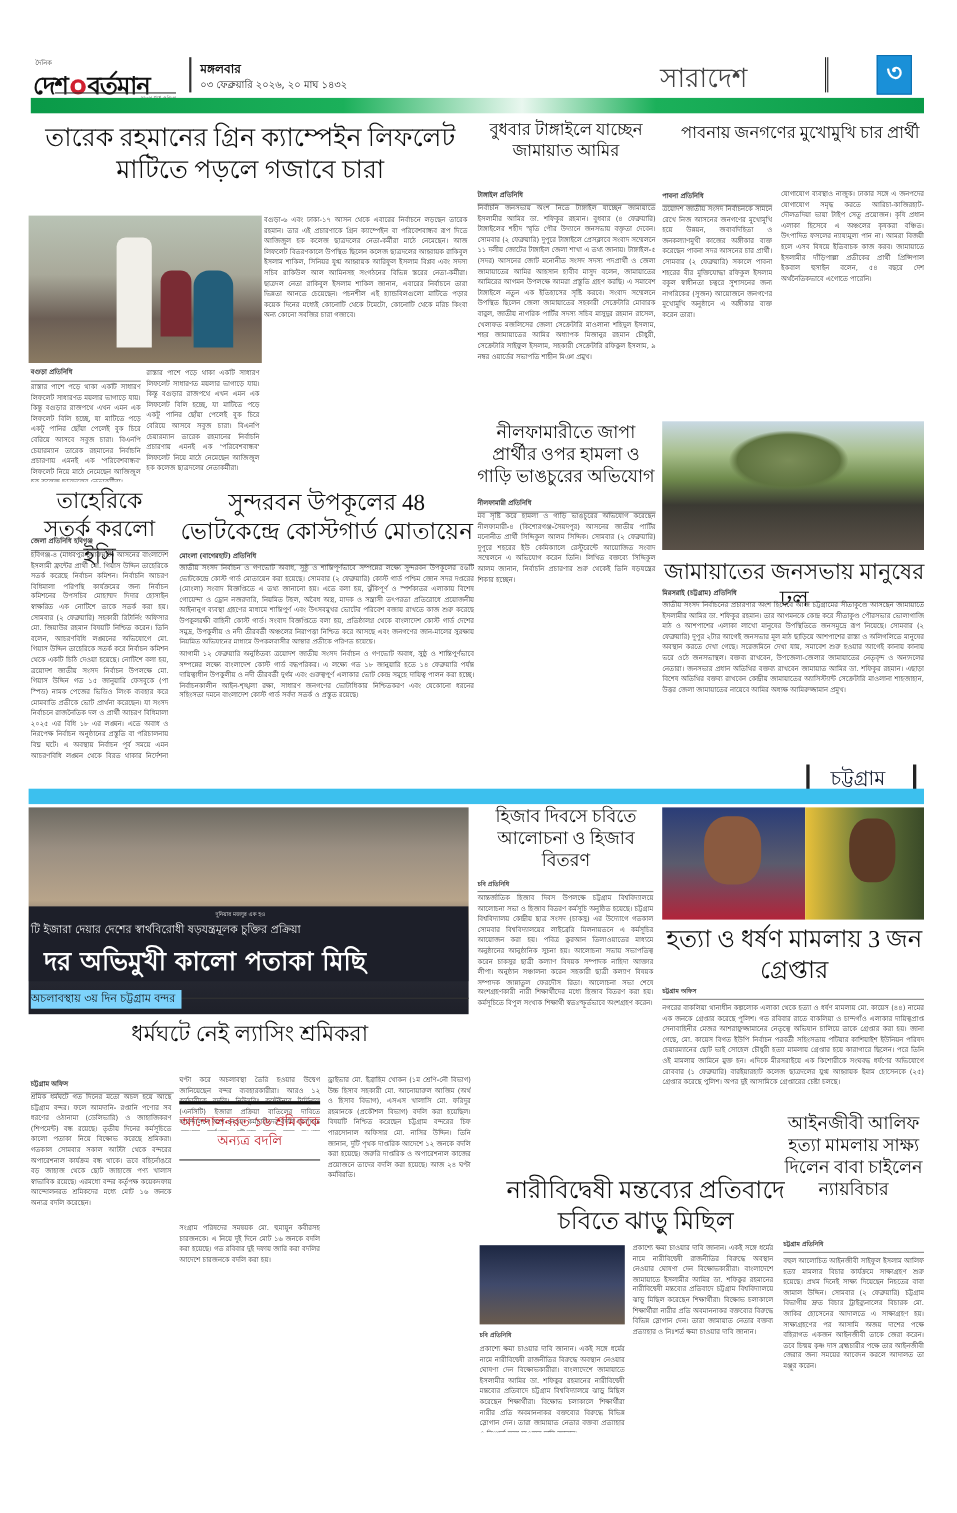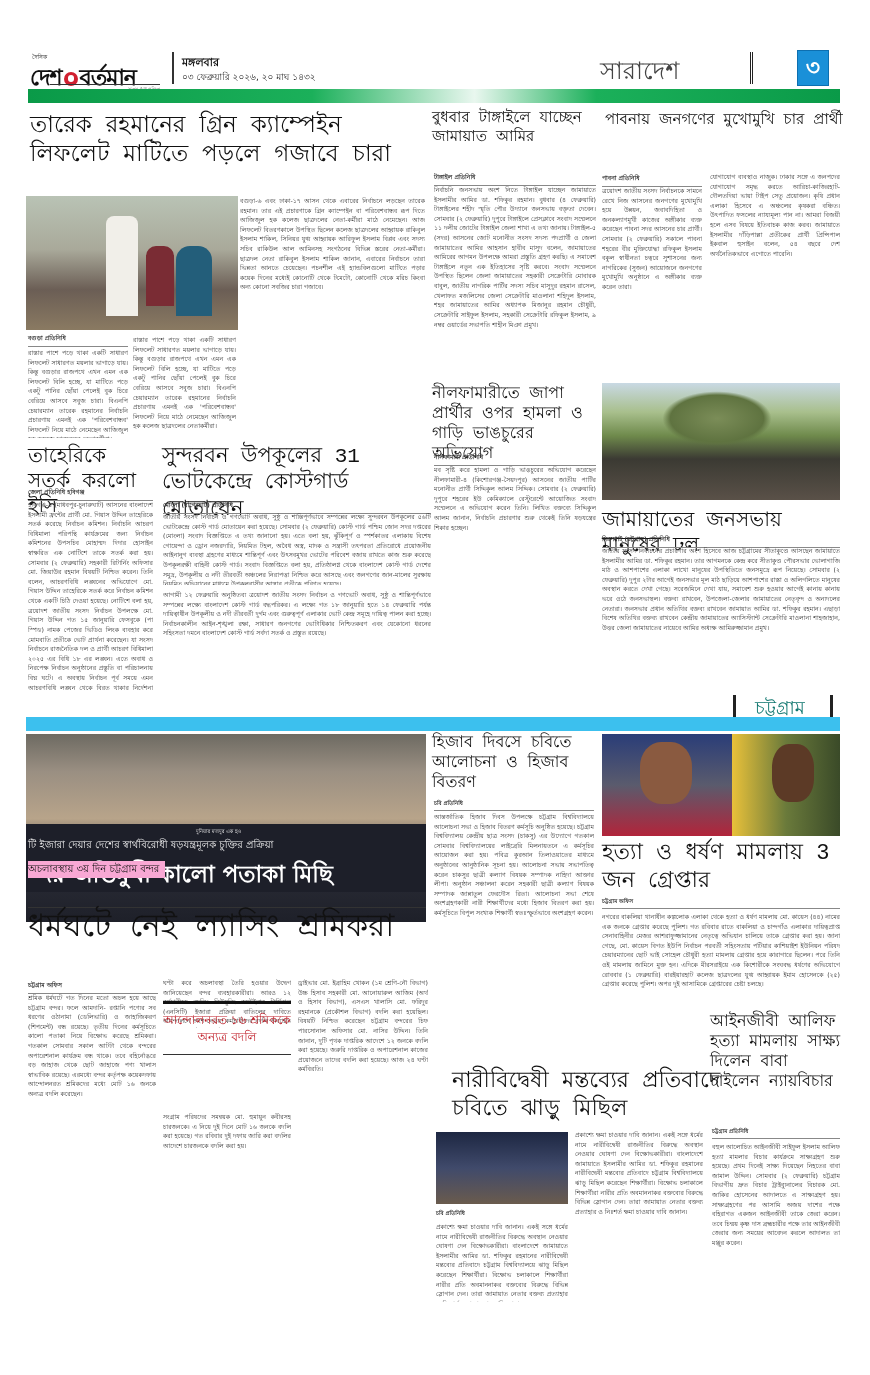--- a/index.html
+++ b/index.html
@@ -11,28 +11,28 @@
 .logo .dot{display:inline-block;width:14px;height:14px;border-radius:50%;background:#d02030;vertical-align:middle;margin:0 2px;position:relative}
 .logo .dot:after{content:"";position:absolute;left:4px;top:3px;width:6px;height:7px;background:#fff;border-radius:3px}
 .logo .tag{position:absolute;left:20px;top:32px;font-size:4px;color:#444;border-top:1px solid #333;width:110px;text-align:right;padding-top:1px}
 .hdr-sep{left:172px;top:52px;width:2px;height:32px;background:#333}
 .hdr-day{left:182px;top:54px;font-size:11px;font-weight:bold;color:#111}
 .hdr-date{left:182px;top:70px;font-size:9px;color:#222}
 .section{left:600px;top:52px;font-size:24px;color:#444}
 .sec-sep{left:750px;top:52px;width:3px;height:32px;border-left:1px solid #222;border-right:1px solid #222}
 .pagebox{left:797px;top:50px;width:32px;height:36px;background:#1a90d8;color:#fff;font-size:22px;font-weight:bold;text-align:center;line-height:34px;border:1px solid #0d6fb0}
 .greenbar{left:28px;top:89px;width:812px;height:14px;background:linear-gradient(90deg,#0a9a48 0%,#1bb05a 35%,#e9f7ef 55%,#1bb05a 70%,#0a9a48 100%)}
-.headline{font-family:Liberation Mono, monospace;color:#111;line-height:1.25}
+.headline{font-family:Liberation Serif, serif;color:#111;text-align:center;line-height:1.25}
 .byline{font-size:7px;color:#333;border-bottom:1px solid #888;padding-bottom:2px;font-weight:bold}
 .body{font-size:6.2px;line-height:1.55;color:#333;text-align:justify}
 .photo{background:#888;overflow:hidden}
 .bluebar{background:#3cc0ee;height:14px}
 .subhead{font-size:10px;color:#111}
 .redbox{border-top:3px solid #111;border-bottom:1px solid #333;text-align:center;color:#c0202a;font-size:12px;padding:8px 0;line-height:1.4}
-.cat-label{font-size:18px;color:#0f766e}
+.cat-label{font-size:18px;color:#0f172a}
 .vline{width:3px;background:#222}
 </style>
 </head>
 <body>
 
 <div class="abs logo">
   <span class="small">দৈনিক</span>
   <span class="big"><span>দেশ</span><span class="dot"></span><span>বর্তমান</span></span>
   <span class="tag">সত্যের পথে অবিচল</span>
 </div>
@@ -52,21 +52,21 @@
 </div>
 <div class="abs byline" style="left:28px;top:333px;width:100px;font-size:6px">বগুড়া প্রতিনিধি</div>
 <div class="abs body" style="left:28px;top:348px;width:100px;height:90px;overflow:hidden">রাস্তার পাশে পড়ে থাকা একটি সাধারণ লিফলেট সাধারণত ময়লার ভাগাড়ে যায়। কিন্তু বগুড়ার রাজপথে এখন এমন এক লিফলেট বিলি হচ্ছে, যা মাটিতে পড়ে একটু পানির ছোঁয়া পেলেই বুক চিরে বেরিয়ে আসবে সবুজ চারা। বিএনপি চেয়ারম্যান তারেক রহমানের নির্বাচনি প্রচারণায় এমনই এক 'পরিবেশবান্ধব' লিফলেট নিয়ে মাঠে নেমেছেন আজিজুল হক কলেজ ছাত্রদলের নেতাকর্মীরা।</div>
 <div class="abs body" style="left:133px;top:335px;width:103px;height:103px;overflow:hidden">রাস্তার পাশে পড়ে থাকা একটি সাধারণ লিফলেট সাধারণত ময়লার ভাগাড়ে যায়। কিন্তু বগুড়ার রাজপথে এখন এমন এক লিফলেট বিলি হচ্ছে, যা মাটিতে পড়ে একটু পানির ছোঁয়া পেলেই বুক চিরে বেরিয়ে আসবে সবুজ চারা। বিএনপি চেয়ারম্যান তারেক রহমানের নির্বাচনি প্রচারণায় এমনই এক 'পরিবেশবান্ধব' লিফলেট নিয়ে মাঠে নেমেছেন আজিজুল হক কলেজ ছাত্রদলের নেতাকর্মীরা।</div>
 <div class="abs body" style="left:240px;top:196px;width:185px;height:245px;overflow:hidden">বগুড়া-৬ এবং ঢাকা-১৭ আসন থেকে এবারের নির্বাচনে লড়ছেন তারেক রহমান। তার এই প্রচারণাকে গ্রিন ক্যাম্পেইন বা পরিবেশবান্ধব রূপ দিতে আজিজুল হক কলেজ ছাত্রদলের নেতা-কর্মীরা মাঠে নেমেছেন। আজ লিফলেট বিতরণকালে উপস্থিত ছিলেন কলেজ ছাত্রদলের আহ্বায়ক রাকিবুল ইসলাম শাকিল, সিনিয়র যুগ্ম আহ্বায়ক আরিফুল ইসলাম বিপ্লব এবং সদস্য সচিব রাকিউল আল আমিনসহ সংগঠনের বিভিন্ন স্তরের নেতা-কর্মীরা। ছাত্রদল নেতা রাকিবুল ইসলাম শাকিল জানান, এবারের নির্বাচনে তারা ভিন্নতা আনতে চেয়েছেন। পচনশীল এই হ্যান্ডবিলগুলো মাটিতে পড়ার কয়েক দিনের মধ্যেই কোনোটি থেকে টমেটো, কোনোটি থেকে মরিচ কিংবা অন্য কোনো সবজির চারা গজাবে।</div>
 
 <div class="abs headline" style="left:28px;top:444px;width:125px;font-size:20px">তাহেরিকে সতর্ক করলো ইসি</div>
 <div class="abs byline" style="left:28px;top:487px;width:125px;font-size:6px">জেলা প্রতিনিধি হবিগঞ্জ</div>
 <div class="abs body" style="left:28px;top:500px;width:125px;height:190px;overflow:hidden">হবিগঞ্জ-৪ (মাধবপুর-চুনারুঘাট) আসনের বাংলাদেশ ইসলামী ফ্রন্টের প্রার্থী মো. গিয়াস উদ্দিন তাহেরিকে সতর্ক করেছে নির্বাচন কমিশন। নির্বাচনি আচরণ বিধিমালা পরিপন্থি কার্যক্রমের জন্য নির্বাচন কমিশনের উপসচিব মোহাম্মদ দিদার হোসাইন স্বাক্ষরিত এক নোটিশে তাকে সতর্ক করা হয়। সোমবার (২ ফেব্রুয়ারি) সহকারী রিটার্নিং অফিসার মো. জিয়াউর রহমান বিষয়টি নিশ্চিত করেন। তিনি বলেন, আচরণবিধি লঙ্ঘনের অভিযোগে মো. গিয়াস উদ্দিন তাহেরিকে সতর্ক করে নির্বাচন কমিশন থেকে একটি চিঠি দেওয়া হয়েছে। নোটিশে বলা হয়, ত্রয়োদশ জাতীয় সংসদ নির্বাচন উপলক্ষে মো. গিয়াস উদ্দিন গত ১৫ জানুয়ারি ফেসবুকে (পা স্পিড) নামক পেজের ভিডিও লিংক ব্যবহার করে মোমবাতি প্রতীকে ভোট প্রার্থনা করেছেন। যা সংসদ নির্বাচনে রাজনৈতিক দল ও প্রার্থী আচরণ বিধিমালা ২০২৫ এর বিধি ১৮ এর লঙ্ঘন। এতে অবাধ ও নিরপেক্ষ নির্বাচন অনুষ্ঠানের প্রস্তুতি বা পরিচালনায় বিঘ্ন ঘটে। এ অবস্থায় নির্বাচন পূর্ব সময়ে এমন আচরণবিধি লঙ্ঘন থেকে বিরত থাকার নির্দেশনা দেওয়া হচ্ছে।</div>
 
-<div class="abs headline" style="left:162px;top:444px;width:270px;font-size:21px">সুন্দরবন উপকূলের 31 ভোটকেন্দ্রে কোস্টগার্ড মোতায়েন</div>
+<div class="abs headline" style="left:162px;top:444px;width:270px;font-size:21px">সুন্দরবন উপকূলের 48 ভোটকেন্দ্রে কোস্টগার্ড মোতায়েন</div>
 <div class="abs byline" style="left:163px;top:500px;width:268px;font-size:6px">মোংলা (বাগেরহাট) প্রতিনিধি</div>
 <div class="abs body" style="left:163px;top:512px;width:268px;height:73px;overflow:hidden">জাতীয় সংসদ নির্বাচন ও গণভোট অবাধ, সুষ্ঠু ও শান্তিপূর্ণভাবে সম্পন্নের লক্ষ্যে সুন্দরবন উপকূলের ৫৬টি ভোটকেন্দ্রে কোস্ট গার্ড মোতায়েন করা হয়েছে। সোমবার (২ ফেব্রুয়ারি) কোস্ট গার্ড পশ্চিম জোন সদর দপ্তরের (মোংলা) সংবাদ বিজ্ঞপ্তিতে এ তথ্য জানানো হয়। এতে বলা হয়, ঝুঁকিপূর্ণ ও স্পর্শকাতর এলাকায় বিশেষ গোয়েন্দা ও ড্রোন নজরদারি, নিয়মিত টহল, অবৈধ অস্ত্র, মাদক ও সন্ত্রাসী তৎপরতা প্রতিরোধে প্রয়োজনীয় আইনানুগ ব্যবস্থা গ্রহণের মাধ্যমে শান্তিপূর্ণ এবং উৎসবমুখর ভোটের পরিবেশ বজায় রাখতে কাজ শুরু করেছে উপকূলরক্ষী বাহিনী কোস্ট গার্ড। সংবাদ বিজ্ঞপ্তিতে বলা হয়, প্রতিষ্ঠালগ্ন থেকে বাংলাদেশ কোস্ট গার্ড দেশের সমুদ্র, উপকূলীয় ও নদী তীরবর্তী অঞ্চলের নিরাপত্তা নিশ্চিত করে আসছে এবং জনগণের জান-মালের সুরক্ষায় নিয়মিত অভিযানের মাধ্যমে উপকূলবাসীর আস্থার প্রতীকে পরিণত হয়েছে।</div>
 <div class="abs body" style="left:163px;top:590px;width:268px;height:88px;overflow:hidden">আগামী ১২ ফেব্রুয়ারি অনুষ্ঠিতব্য ত্রয়োদশ জাতীয় সংসদ নির্বাচন ও গণভোট অবাধ, সুষ্ঠু ও শান্তিপূর্ণভাবে সম্পন্নের লক্ষ্যে বাংলাদেশ কোস্ট গার্ড বদ্ধপরিকর। এ লক্ষ্যে গত ১৮ জানুয়ারি হতে ১৪ ফেব্রুয়ারি পর্যন্ত দায়িত্বাধীন উপকূলীয় ও নদী তীরবর্তী দুর্গম এবং গুরুত্বপূর্ণ এলাকার ভোট কেন্দ্র সমূহে দায়িত্ব পালন করা হচ্ছে। নির্বাচনকালীন আইন-শৃঙ্খলা রক্ষা, সাধারণ জনগণের ভোটাধিকার নিশ্চিতকরণ এবং যেকোনো ধরনের সহিংসতা দমনে বাংলাদেশ কোস্ট গার্ড সর্বদা সতর্ক ও প্রস্তুত রয়েছে।</div>
 
 <div class="abs headline" style="left:432px;top:110px;width:165px;font-size:15px">বুধবার টাঙ্গাইলে যাচ্ছেন জামায়াত আমির</div>
 <div class="abs byline" style="left:434px;top:172px;width:162px;font-size:6px">টাঙ্গাইল প্রতিনিধি</div>
 <div class="abs body" style="left:434px;top:185px;width:162px;height:148px;overflow:hidden">নির্বাচনি জনসভায় অংশ নিতে টাঙ্গাইল যাচ্ছেন জামায়াতে ইসলামীর আমির ডা. শফিকুর রহমান। বুধবার (৪ ফেব্রুয়ারি) টাঙ্গাইলের শহীদ স্মৃতি পৌর উদ্যানে জনসভায় বক্তৃতা দেবেন। সোমবার (২ ফেব্রুয়ারি) দুপুরে টাঙ্গাইলে প্রেসক্লাবে সংবাদ সম্মেলনে ১১ দলীয় জোটের টাঙ্গাইল জেলা শাখা এ তথ্য জানায়। টাঙ্গাইল-৫ (সদর) আসনের জোট মনোনীত সংসদ সদস্য পদপ্রার্থী ও জেলা জামায়াতের আমির আহসান হাবীব মাসুদ বলেন, জামায়াতের আমিরের আগমন উপলক্ষে আমরা প্রস্তুতি গ্রহণ করছি। এ সমাবেশ টাঙ্গাইলে নতুন এক ইতিহাসের সৃষ্টি করবে। সংবাদ সম্মেলনে উপস্থিত ছিলেন জেলা জামায়াতের সহকারী সেক্রেটারি মোবারক বাবুল, জাতীয় নাগরিক পার্টির সদস্য সচিব মাসুদুর রহমান রাসেল, খেলাফত মজলিসের জেলা সেক্রেটারি মাওলানা শহিদুল ইসলাম, শহর জামায়াতের আমির অধ্যাপক মিজানুর রহমান চৌধুরী, সেক্রেটারি সাইফুল ইসলাম, সহকারী সেক্রেটারি রফিকুল ইসলাম, ৯ নম্বর ওয়ার্ডের সভাপতি শাহীন মিঞা প্রমুখ।</div>
 
 <div class="abs headline" style="left:432px;top:384px;width:165px;font-size:16px">নীলফামারীতে জাপা প্রার্থীর ওপর হামলা ও গাড়ি ভাঙচুরের অভিযোগ</div>
 <div class="abs byline" style="left:434px;top:452px;width:162px;font-size:6px">নীলফামারী প্রতিনিধি</div>
@@ -89,23 +89,23 @@
 <div class="abs cat-label" style="left:755px;top:694px">চট্টগ্রাম</div>
 <div class="abs vline" style="left:830px;top:695px;height:24px"></div>
 <div class="abs bluebar" style="left:26px;top:717px;width:814px"></div>
 
 <div class="abs photo" style="left:26px;top:734px;width:400px;height:188px;background:linear-gradient(180deg,#6d6a62 0%,#9a8f82 20%,#b8a48a 45%,#2b2d37 70%,#1e2029 100%)">
   <div style="position:absolute;left:0;top:90px;width:400px;height:68px;background:#1d1f29"></div>
   <div style="position:absolute;left:170px;top:94px;font-size:5px;color:#eee">দুনিয়ার মজদুর এক হও</div>
   <div style="position:absolute;left:2px;top:103px;font-size:10px;color:#f4f4f4;white-space:nowrap">টি ইজারা দেয়ার দেশের স্বার্থবিরোধী ষড়যন্ত্রমূলক চুক্তির প্রক্রিয়া</div>
   <div style="position:absolute;left:14px;top:122px;font-size:23px;font-weight:bold;color:#fff;white-space:nowrap">দর অভিমুখী কালো পতাকা মিছি</div>
 </div>
-<div class="abs subhead" style="left:28px;top:861px;background:#f9a8d4;padding-right:6px;z-index:2">অচলাবস্থায় ৩য় দিন চট্টগ্রাম বন্দর</div>
+<div class="abs subhead" style="left:28px;top:900px;background:#7dd3fc;padding-right:6px;z-index:2">অচলাবস্থায় ৩য় দিন চট্টগ্রাম বন্দর</div>
 <div class="abs" style="left:28px;top:907px;width:398px;height:1px;background:#333"></div>
-<div class="abs headline" style="left:28px;top:909px;width:398px;font-size:31px">ধর্মঘটে নেই ল্যাসিং শ্রমিকরা</div>
+<div class="abs headline" style="left:28px;top:928px;width:398px;font-size:20px">ধর্মঘটে নেই ল্যাসিং শ্রমিকরা</div>
 <div class="abs byline" style="left:28px;top:980px;width:130px;font-size:6px">চট্টগ্রাম অফিস</div>
 <div class="abs body" style="left:28px;top:993px;width:128px;height:305px;overflow:hidden">শ্রমিক ধর্মঘটে গত দিনের মতো অচল হয়ে আছে চট্টগ্রাম বন্দর। ফলে আমদানি- রপ্তানি পণ্যের সব ধরণের ওঠানামা (ডেলিভারি) ও জাহাজিকরণ (শিপমেন্ট) বন্ধ রয়েছে। তৃতীয় দিনের কর্মসূচিতে কালো পতাকা নিয়ে বিক্ষোভ করেছে শ্রমিকরা। গতকাল সোমবার সকাল আটটা থেকে বন্দরের অপারেশনাল কার্যক্রম বন্ধ থাকে। তবে বহির্নোঙরে বড় জাহাজ থেকে ছোট জাহাজে পণ্য খালাস স্বাভাবিক রয়েছে। এরমধ্যে বন্দর কর্তৃপক্ষ কয়েকদফায় আন্দোলনরত শ্রমিকদের মধ্যে মোট ১৬ জনকে অন্যত্র বদলি করেছেন।</div>
 <div class="abs body" style="left:163px;top:978px;width:128px;height:50px;overflow:hidden">ঘণ্টা করে অচলাবস্থা তৈরি হওয়ার উদ্বেগ জানিয়েছেন বন্দর ব্যবহারকারীরা। আরও ১২ কর্মচারীকে বদলি। নিউমুরিং কন্টেইনার টার্মিনাল (এনসিটি) ইজারা প্রক্রিয়া বাতিলের দাবিতে আন্দোলনে অংশ নেওয়া কর্মচারীদের বদলি অব্যাহত রেখেছে কর্তৃপক্ষ। চট্টগ্রাম বন্দর রক্ষা সংগ্রাম পরিষদের নেতারা জানিয়েছেন, অন্তত ১২ জনকে ঢাকার বদলি করা হয়েছে। প্রথম দফায় বদলি করা হয়</div>
 <div class="abs redbox" style="left:163px;top:1001px;width:128px">আন্দোলনরত ১৬ শ্রমিককে অন্যত্র বদলি</div>
 <div class="abs body" style="left:163px;top:1112px;width:128px;height:185px;overflow:hidden">সংগ্রাম পরিষদের সমন্বয়ক মো. হুমায়ুন কবীরসহ চারজনকে। এ নিয়ে দুই দিনে মোট ১৬ জনকে বদলি করা হয়েছে। গত রবিবার দুই দফায় জারি করা বদলির আদেশে চারজনকে বদলি করা হয়।</div>
 <div class="abs body" style="left:298px;top:978px;width:130px;height:320px;overflow:hidden">ড্রাইভার মো. ইব্রাহিম খোকন (১ম শ্রেণি-নৌ বিভাগ) উচ্চ হিসাব সহকারী মো. আনোয়ারুল আজিম (অর্থ ও হিসাব বিভাগ), এসএস খালাসি মো. ফরিদুর রহমানকে (প্রকৌশল বিভাগ) বদলি করা হয়েছিল। বিষয়টি নিশ্চিত করেছেন চট্টগ্রাম বন্দরের চিফ পারসোনাল অফিসার মো. নাসির উদ্দিন। তিনি জানান, দুটি পৃথক দাপ্তরিক আদেশে ১২ জনকে বদলি করা হয়েছে। জরুরি দাপ্তরিক ও অপারেশনাল কাজের প্রয়োজনে তাদের বদলি করা হয়েছে। আজ ২৪ ঘণ্টা কর্মবিরতি।</div>
 
 <div class="abs headline" style="left:432px;top:733px;width:165px;font-size:16px">হিজাব দিবসে চবিতে আলোচনা ও হিজাব বিতরণ</div>
 <div class="abs byline" style="left:434px;top:800px;width:160px;font-size:5.5px">চবি প্রতিনিধি</div>
 <div class="abs body" style="left:434px;top:812px;width:160px;height:240px;overflow:hidden">আন্তর্জাতিক হিজাব দিবস উপলক্ষে চট্টগ্রাম বিশ্ববিদ্যালয়ে আলোচনা সভা ও হিজাব বিতরণ কর্মসূচি অনুষ্ঠিত হয়েছে। চট্টগ্রাম বিশ্ববিদ্যালয় কেন্দ্রীয় ছাত্র সংসদ (চাকসু) এর উদ্যোগে গতকাল সোমবার বিশ্ববিদ্যালয়ের লাইব্রেরি মিলনায়তনে এ কর্মসূচির আয়োজন করা হয়। পবিত্র কুরআন তিলাওয়াতের মাধ্যমে অনুষ্ঠানের আনুষ্ঠানিক সূচনা হয়। আলোচনা সভায় সভাপতিত্ব করেন চাকসুর ছাত্রী কল্যাণ বিষয়ক সম্পাদক নাহিদা আক্তার লীপা। অনুষ্ঠান সঞ্চালনা করেন সহকারী ছাত্রী কল্যাণ বিষয়ক সম্পাদক জান্নাতুল ফেরদৌস রিতা। আলোচনা সভা শেষে অংশগ্রহণকারী নারী শিক্ষার্থীদের মধ্যে হিজাব বিতরণ করা হয়। কর্মসূচিতে বিপুল সংখ্যক শিক্ষার্থী স্বতঃস্ফূর্তভাবে অংশগ্রহণ করেন।</div>

